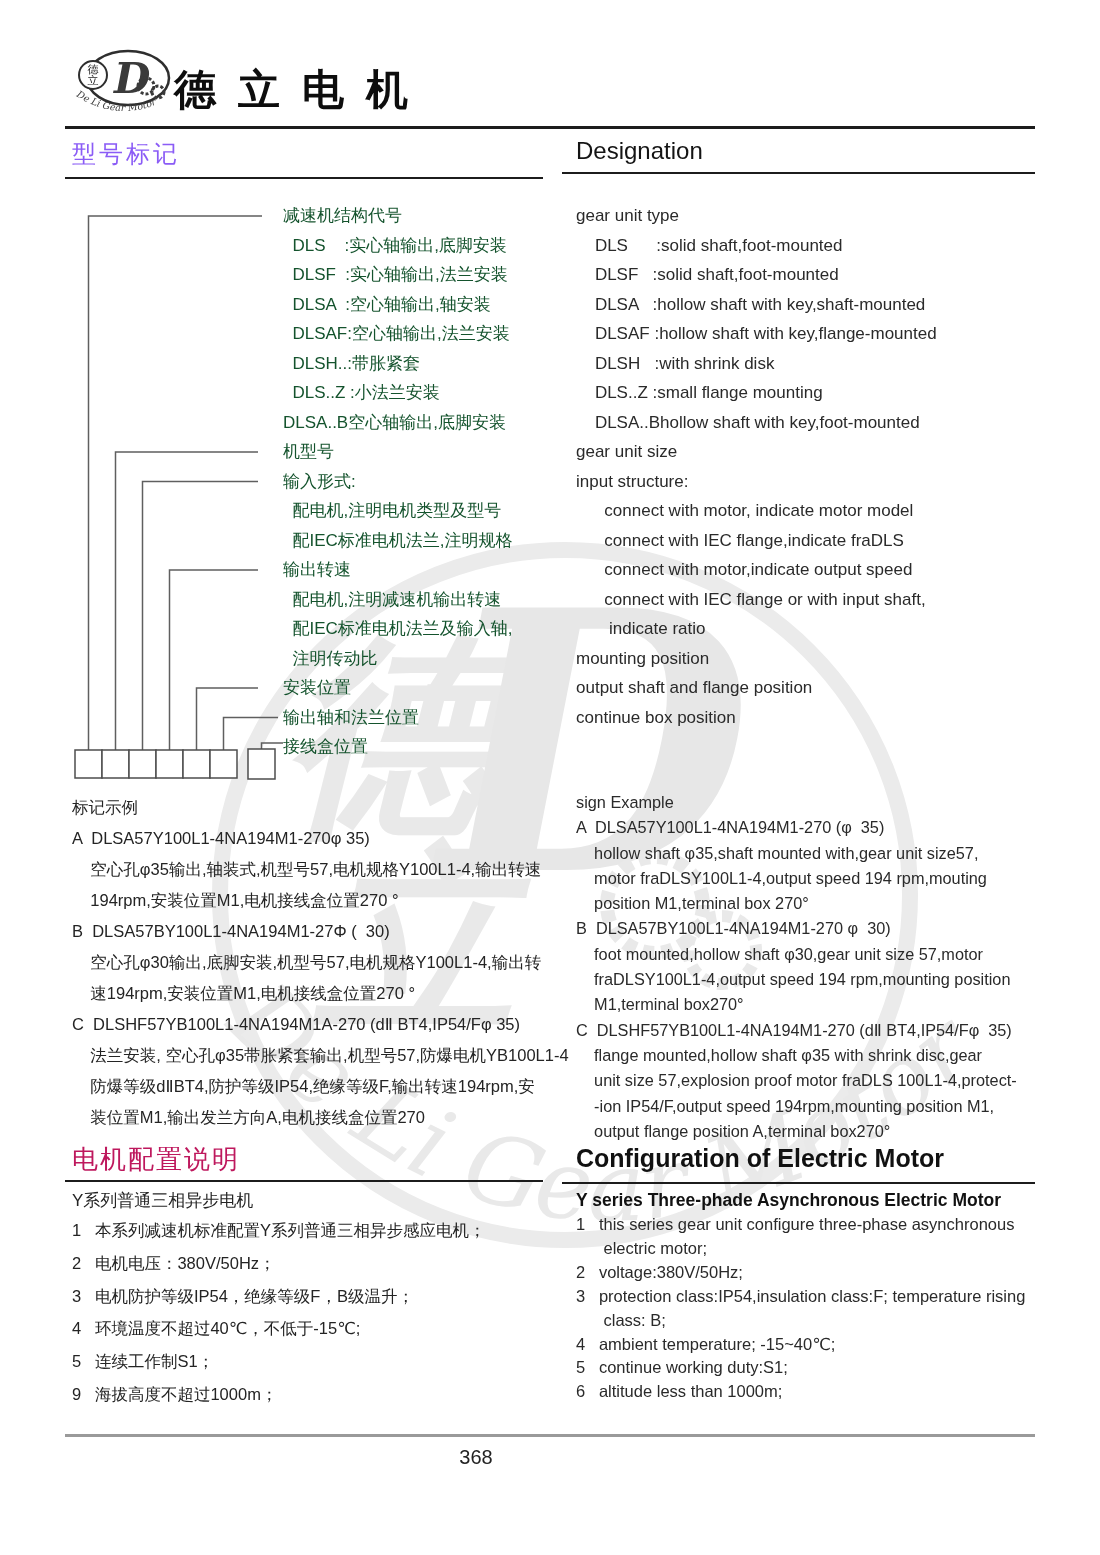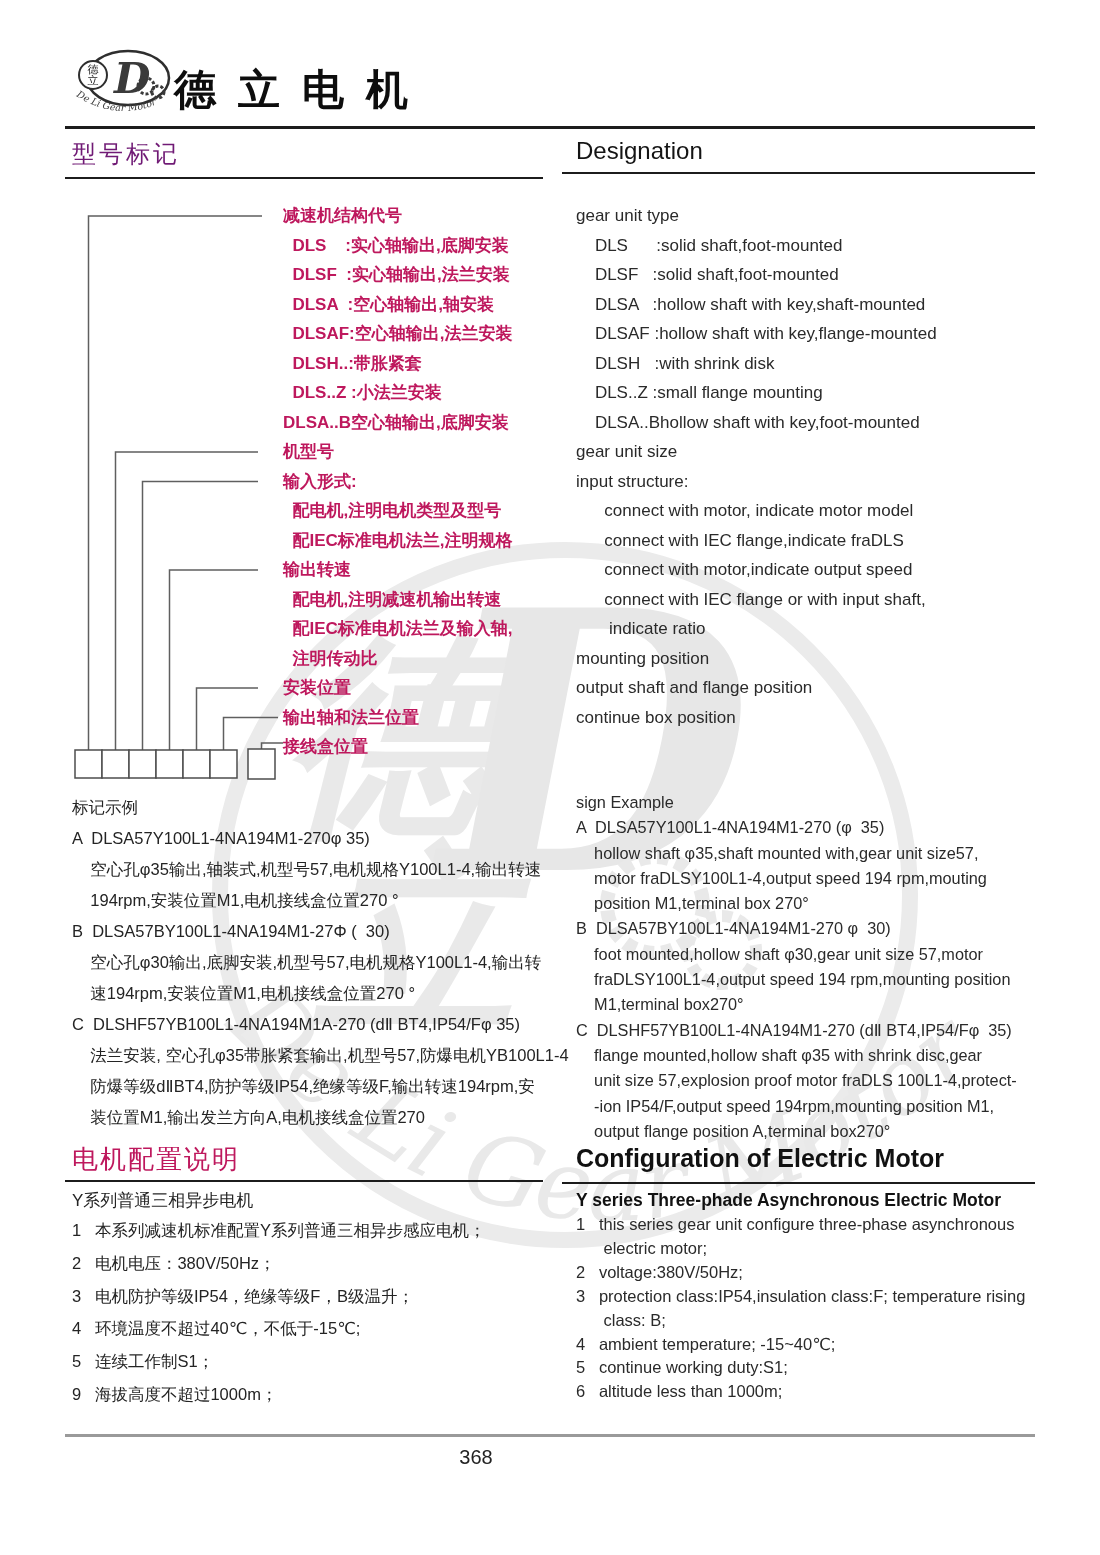--- a/index.html
+++ b/index.html
@@ -5,24 +5,24 @@
   html,body{margin:0;padding:0;background:#ffffff;}
   .page{position:relative;width:1100px;height:1555px;background:#fff;overflow:hidden;
         font-family:"Liberation Sans","DejaVu Sans",sans-serif;color:#222;}
   .abs{position:absolute;}
   .layer{position:absolute;left:0;top:0;width:1100px;height:1555px;}
   .content{z-index:2;}
   .wm{z-index:1;pointer-events:none;}
   .rule{position:absolute;background:#1c1c1c;}
   .brand{font-family:Liberation Mono, monospace;font-weight:bold;
          font-size:42px;letter-spacing:22px;color:#0d0d0d;}
-  .sec-title-cn{font-size:24px;letter-spacing:3px;color:#701a75;}
+  .sec-title-cn{font-size:24px;letter-spacing:3px;color:#8b5cf6;}
   .sec-title-en{font-size:24px;font-weight:normal;color:#141414;}
   .rows div{white-space:pre;}
-  .cn-rows{font-size:17px;line-height:29.5px;color:#be185d;font-weight:bold;}
+  .cn-rows{font-size:17px;line-height:29.5px;color:#14532d;}
   .en-rows{font-size:17px;line-height:29.5px;color:#2a2a2a;}
   .cn-ex{font-size:16.5px;line-height:31px;color:#242424;}
   .en-ex{font-size:16.3px;line-height:25.3px;color:#2a2a2a;}
   .cfg-title-cn{font-size:26px;font-weight:normal;letter-spacing:2px;color:#be185d;}
   .cfg-title-en{font-size:25px;font-weight:bold;color:#111;}
   .cfg-sub-cn{font-size:17px;color:#242424;}
   .cfg-sub-en{font-size:17.5px;font-weight:bold;color:#111;}
   .cn-cfg{font-size:16.5px;line-height:32.8px;color:#242424;}
   .en-cfg{font-size:16.5px;line-height:23.9px;color:#2a2a2a;}
   .pageno{font-size:20px;color:#222;text-align:center;width:952px;}

